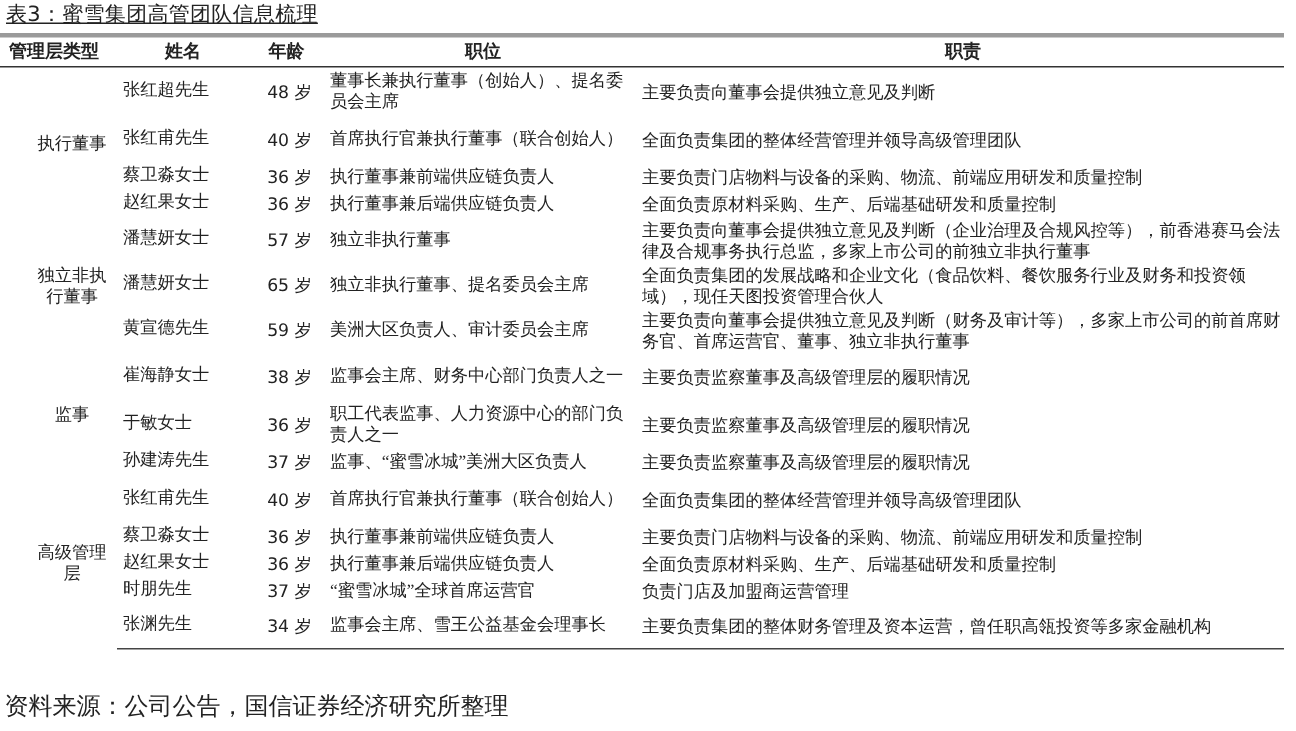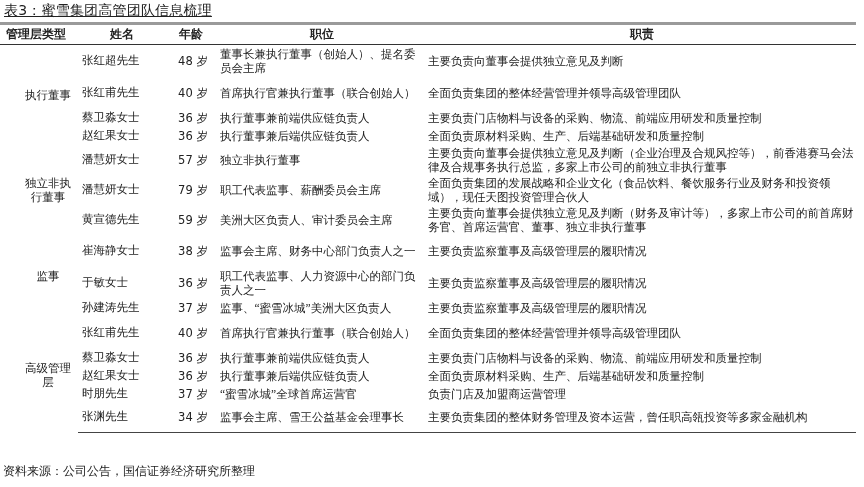--- a/index.html
+++ b/index.html
@@ -63,21 +63,21 @@
     }
     td.name { text-align: left; padding-left: 4px; font-family: Liberation Mono, monospace; }
     td.age { text-align: center; padding-left: 6px; }
     td.pos { text-align: left; padding-left: 4px; font-family: Liberation Serif, serif; }
     td.duty { text-align: left; padding-left: 0px; }
     th.c-group { text-align: left; padding-left: 6px; }
     .source {
       position: absolute;
       left: 3px;
       top: 463px;
-      font-size: 12px;
+      font-size: 16px;
       line-height: 16px;
       color: #222;
     }
     col.c1 { width: 78px; }
     col.c2 { width: 88px; }
     col.c3 { width: 50px; }
     col.c4 { width: 212px; }
     col.c5 { width: 428px; }
   </style>
 </head>
@@ -133,22 +133,22 @@
 
       <tr style="height:30px">
         <td class="group" rowspan="3">独立非执行董事</td>
         <td class="name">潘慧妍女士</td>
         <td class="age">57 岁</td>
         <td class="pos">独立非执行董事</td>
         <td class="duty">主要负责向董事会提供独立意见及判断（企业治理及合规风控等），前香港赛马会法律及合规事务执行总监，多家上市公司的前独立非执行董事</td>
       </tr>
       <tr style="height:30px">
         <td class="name">潘慧妍女士</td>
-        <td class="age">79 岁</td>
-        <td class="pos">职工代表监事、薪酬委员会主席</td>
+        <td class="age">65 岁</td>
+        <td class="pos">独立非执行董事、提名委员会主席</td>
         <td class="duty">全面负责集团的发展战略和企业文化（食品饮料、餐饮服务行业及财务和投资领域），现任天图投资管理合伙人</td>
       </tr>
       <tr style="height:30px">
         <td class="name">黄宣德先生</td>
         <td class="age">59 岁</td>
         <td class="pos">美洲大区负责人、审计委员会主席</td>
         <td class="duty">主要负责向董事会提供独立意见及判断（财务及审计等），多家上市公司的前首席财务官、首席运营官、董事、独立非执行董事</td>
       </tr>
 
       <tr style="height:32px">

